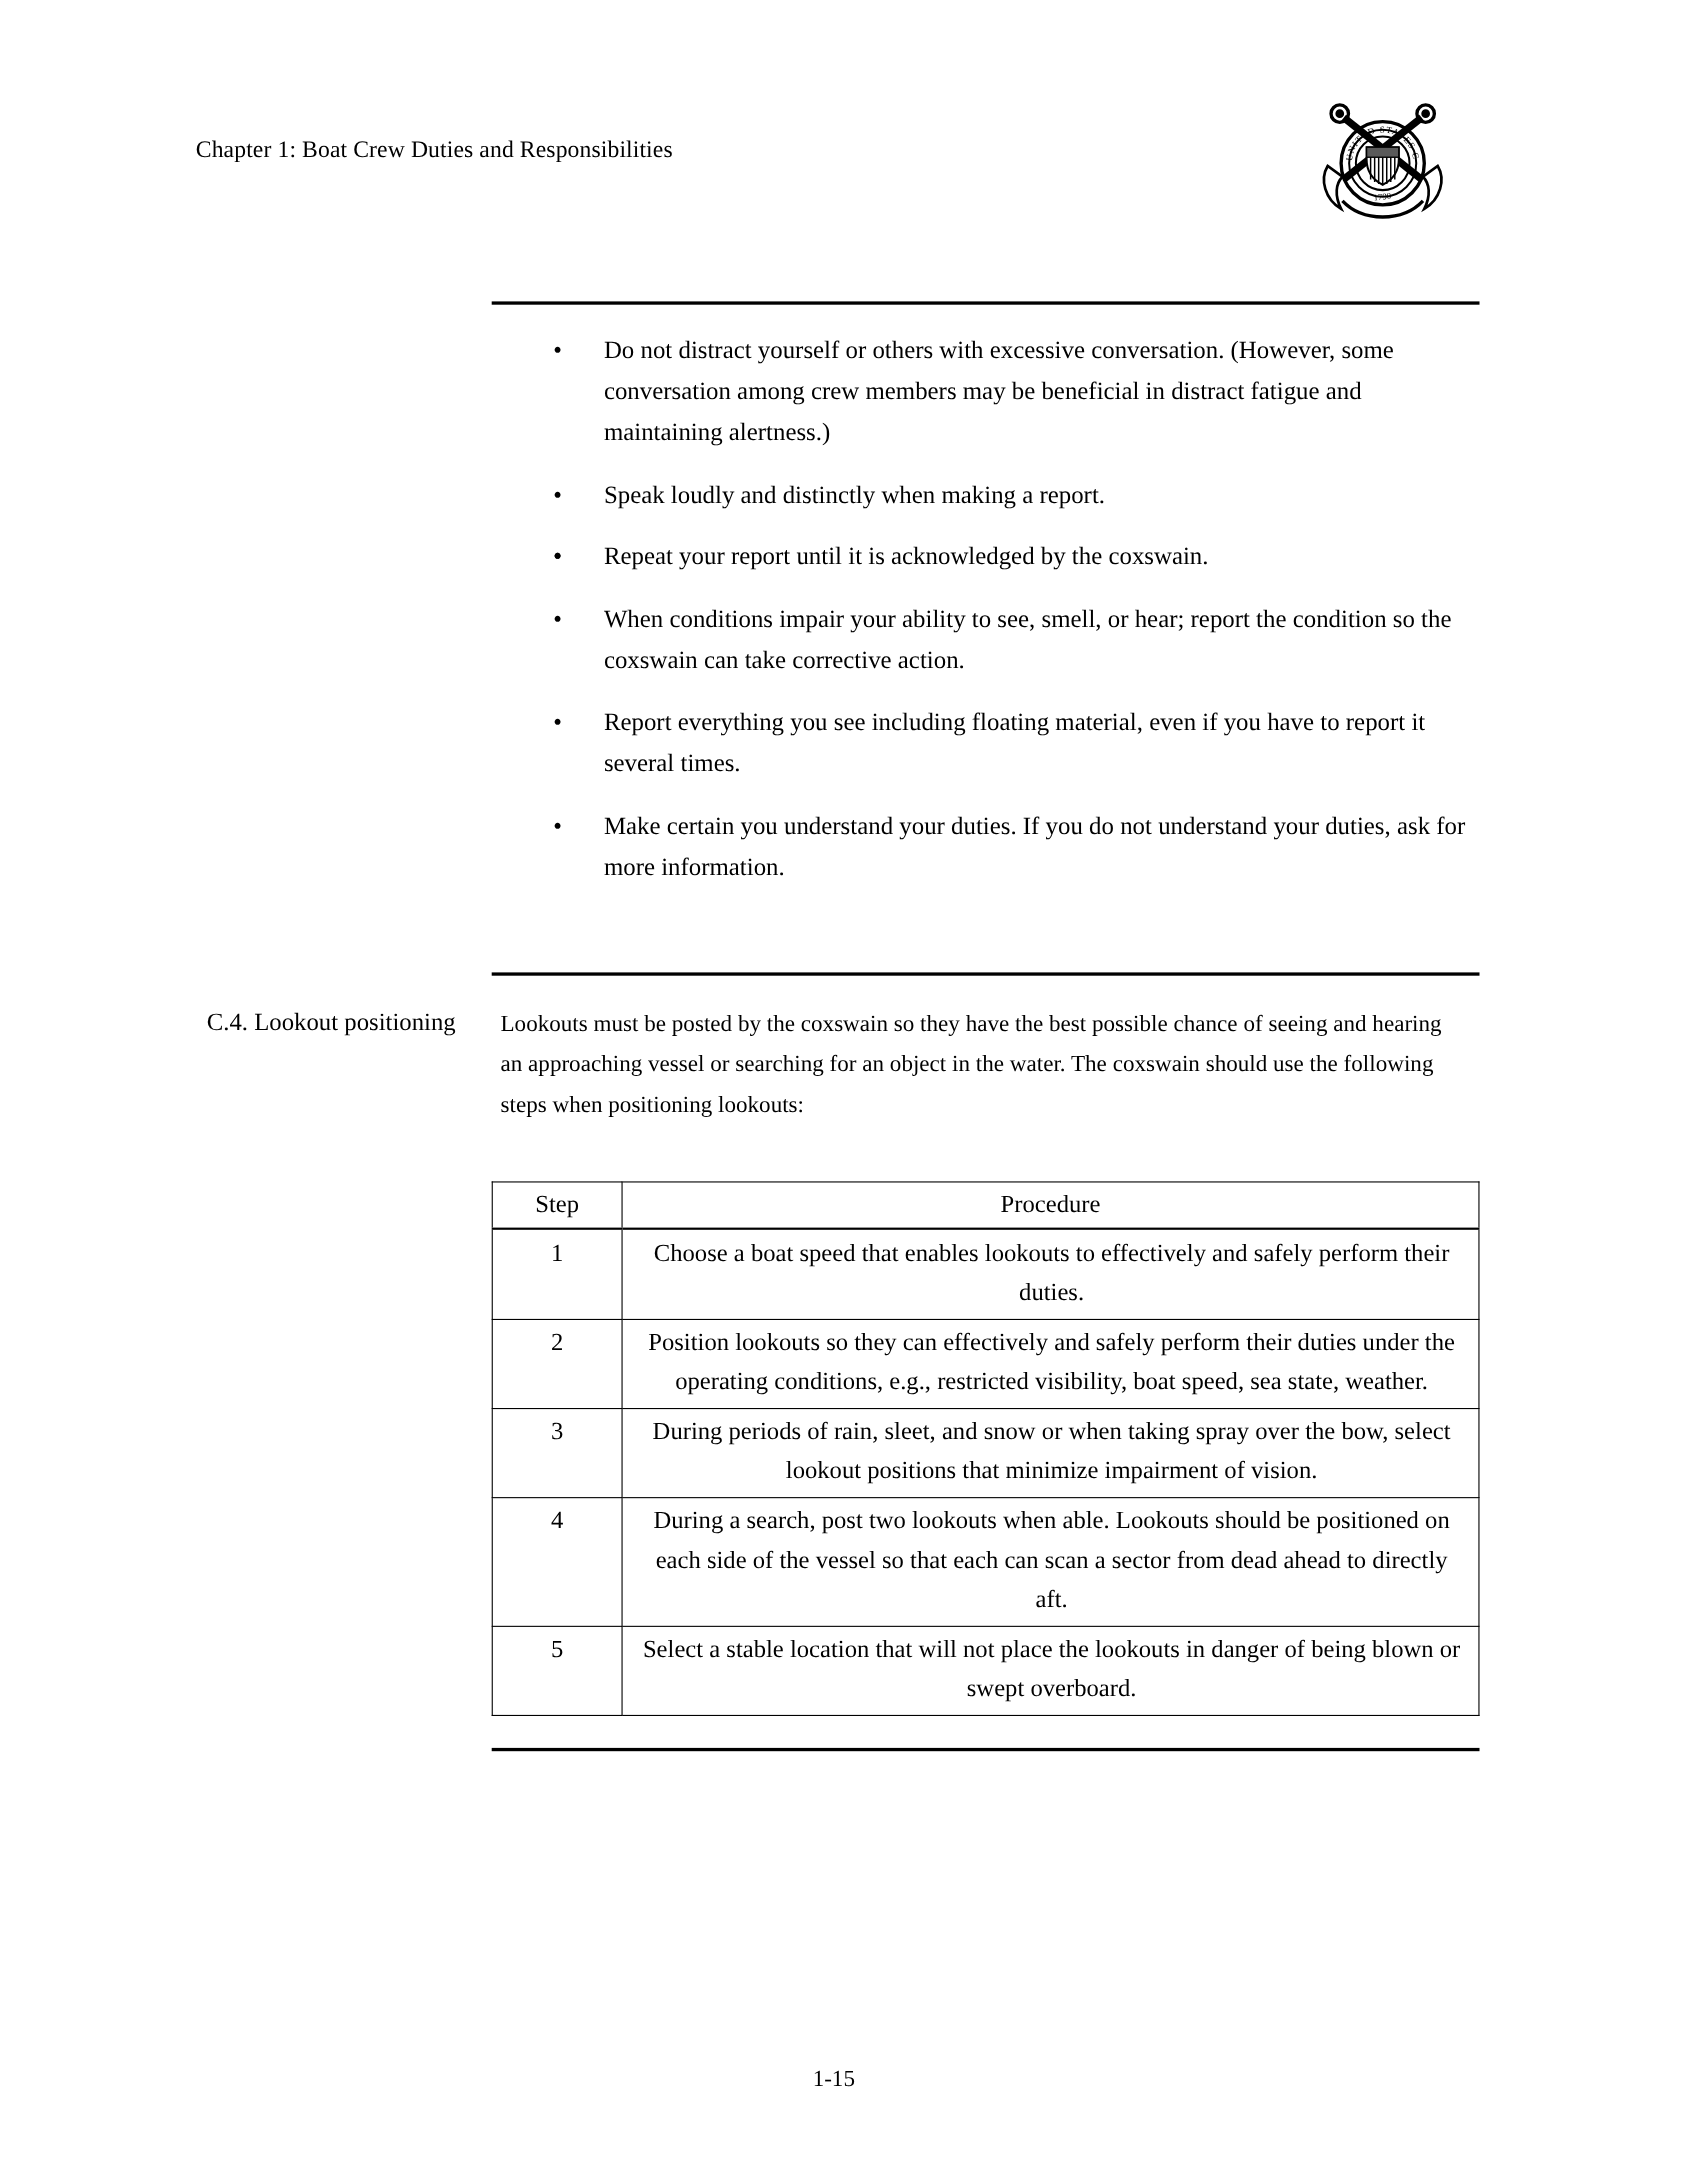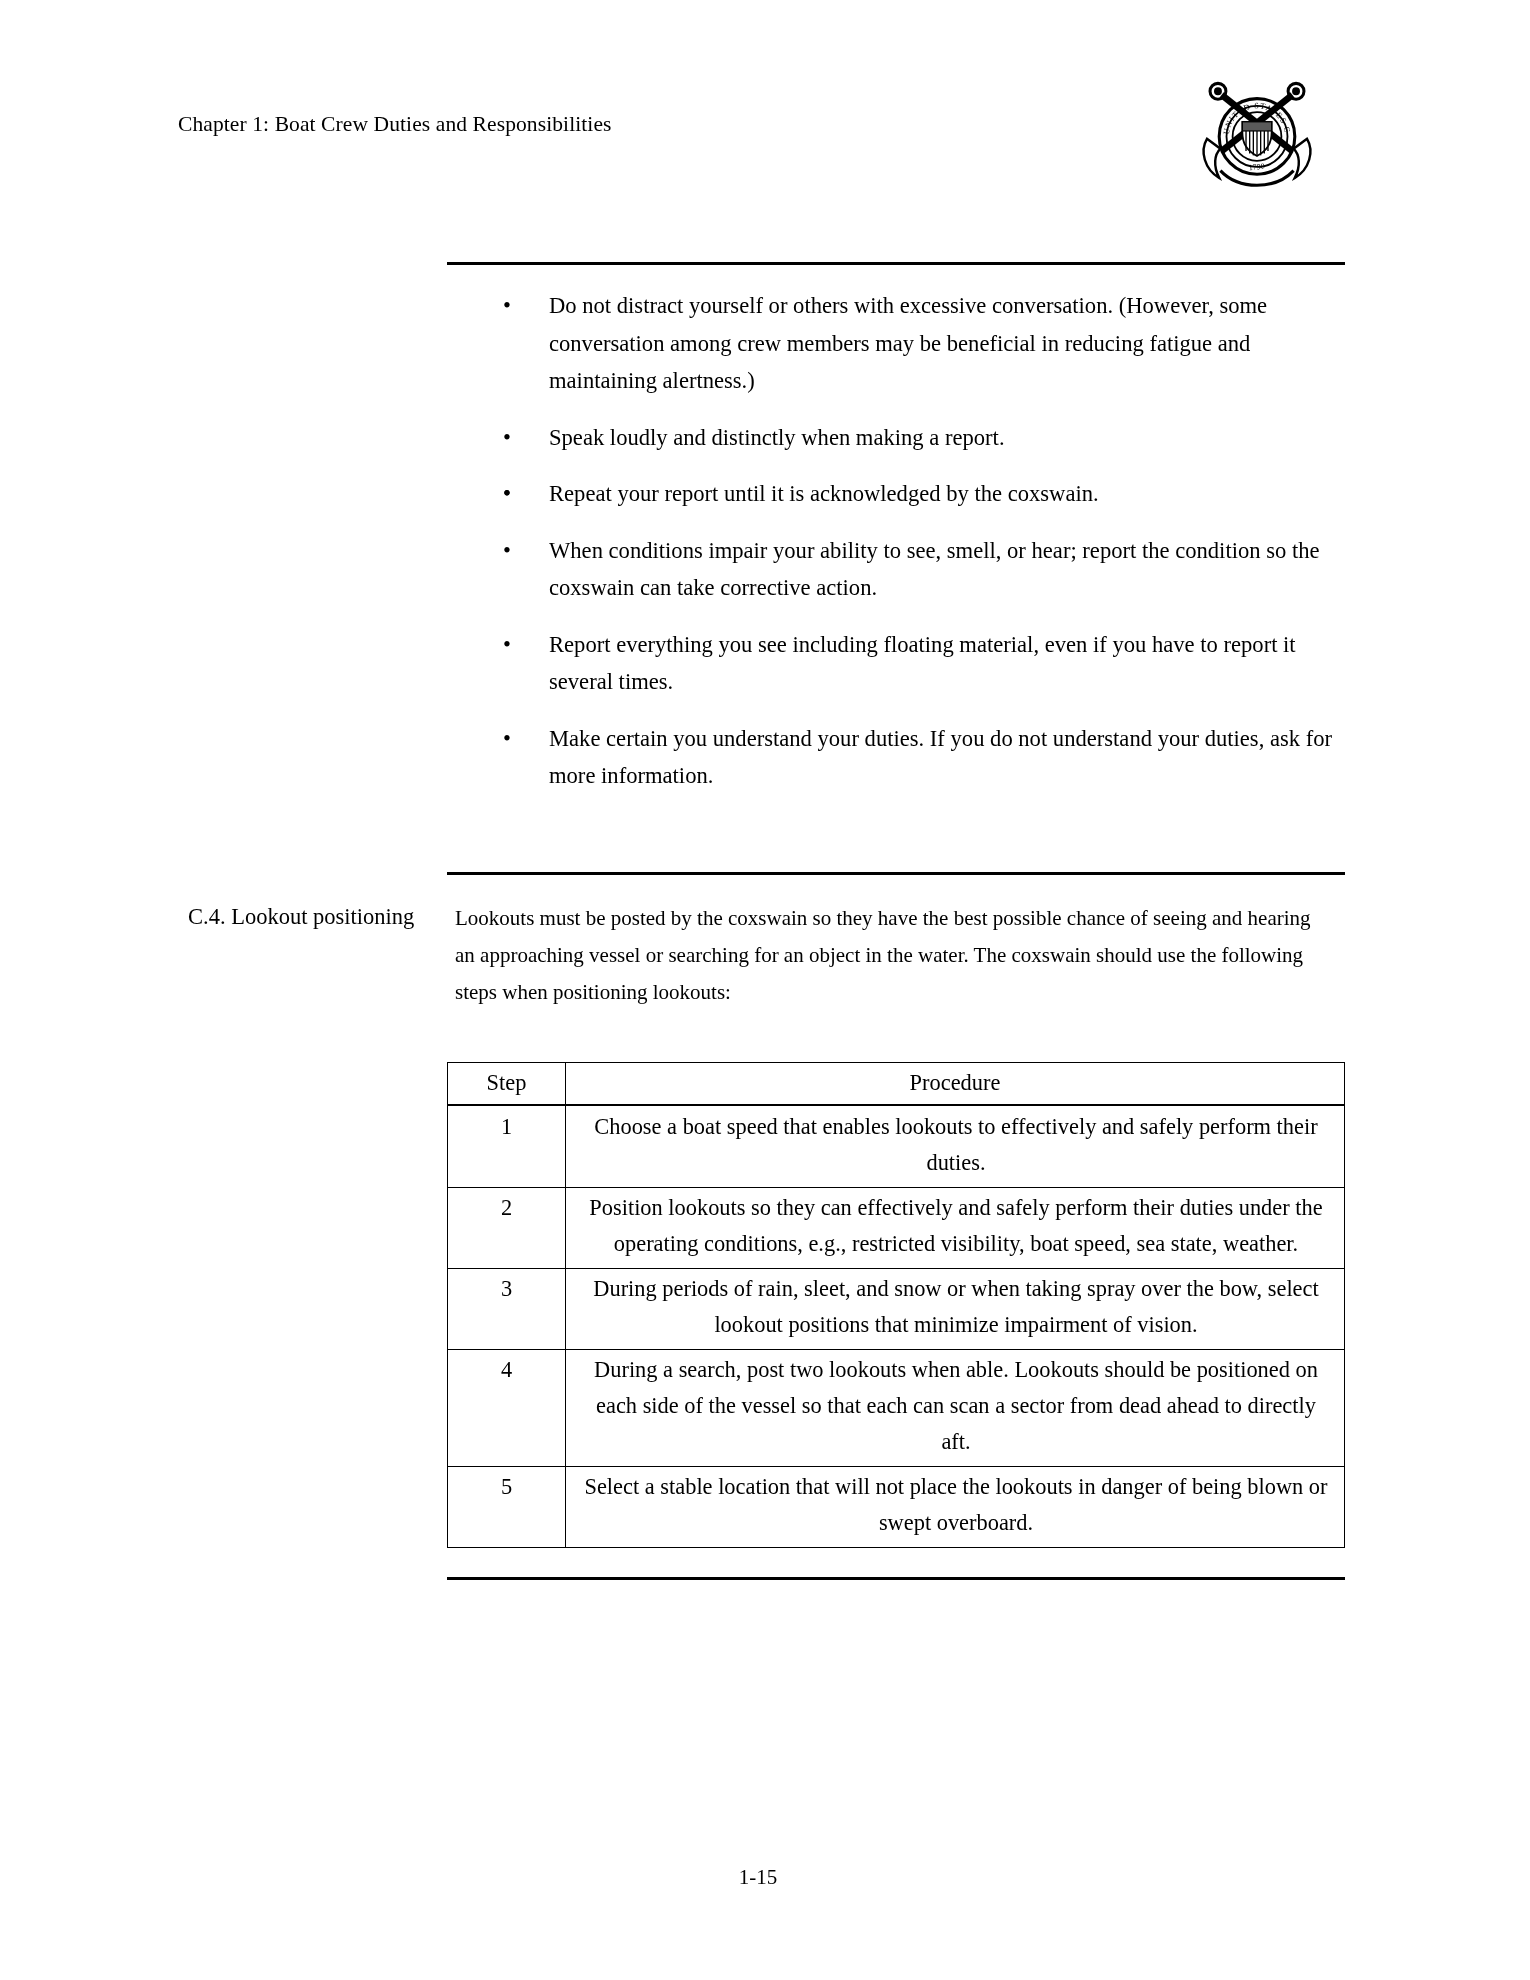--- a/index.html
+++ b/index.html
@@ -12,20 +12,21 @@
     height: 1980px;
     position: relative;
     font-family: "Liberation Serif", "DejaVu Serif", serif;
     color: #000000;
     overflow: hidden;
   }
 
   .page {
     position: absolute;
     inset: 0;
+    margin-top: 12px;
   }
 
   
   .running-header {
     position: absolute;
     top: 112px;
     left: 178px;
     font-size: 21.5px;
     letter-spacing: 0.1px;
     white-space: nowrap;
@@ -192,21 +193,21 @@
       </g>
       <text x="100" y="158" text-anchor="middle" font-family="Liberation Serif, serif" font-size="13" fill="#000" transform="rotate(-6 100 158)">1790</text>
     </svg>
   </div>
 
   <div class="rule rule-top"></div>
 
   <div class="bullet-list">
     <div class="bullet-item">
       <span class="bullet-dot">•</span>
-      <span>Do not distract yourself or others with excessive conversation. (However, </span><span class="u">some</span><span> conversation among crew members may be beneficial in reducing fatigue and maintaining alertness.)</span>
+      <span>Do not distract yourself or others with excessive conversation. (However, </span><span class="u">some</span><span> conversation among crew members may be beneficial in distract fatigue and maintaining alertness.)</span>
     </div>
     <div class="bullet-item">
       <span class="bullet-dot">•</span>
       <span>Speak loudly and distinctly when making a report.</span>
     </div>
     <div class="bullet-item">
       <span class="bullet-dot">•</span>
     </div>
     <div class="bullet-item">
       <span class="bullet-dot">•</span>

